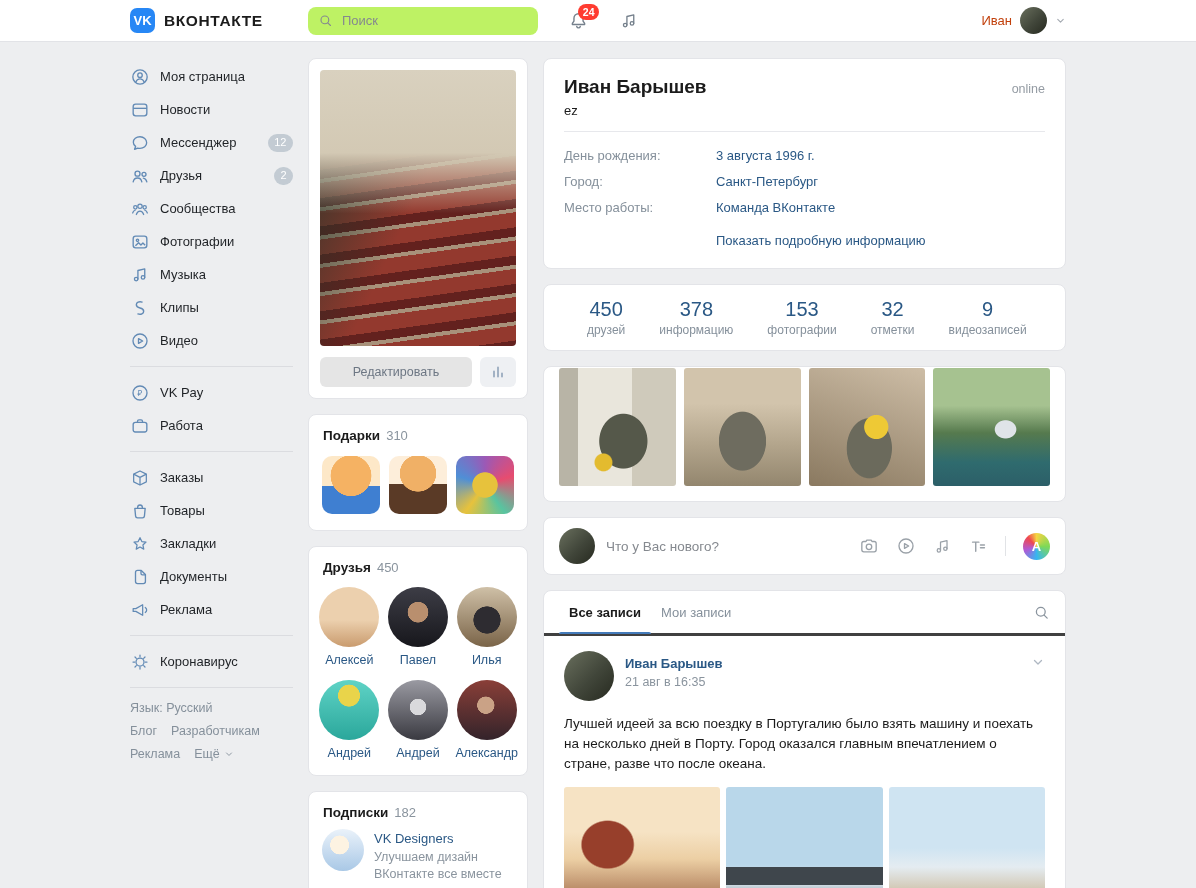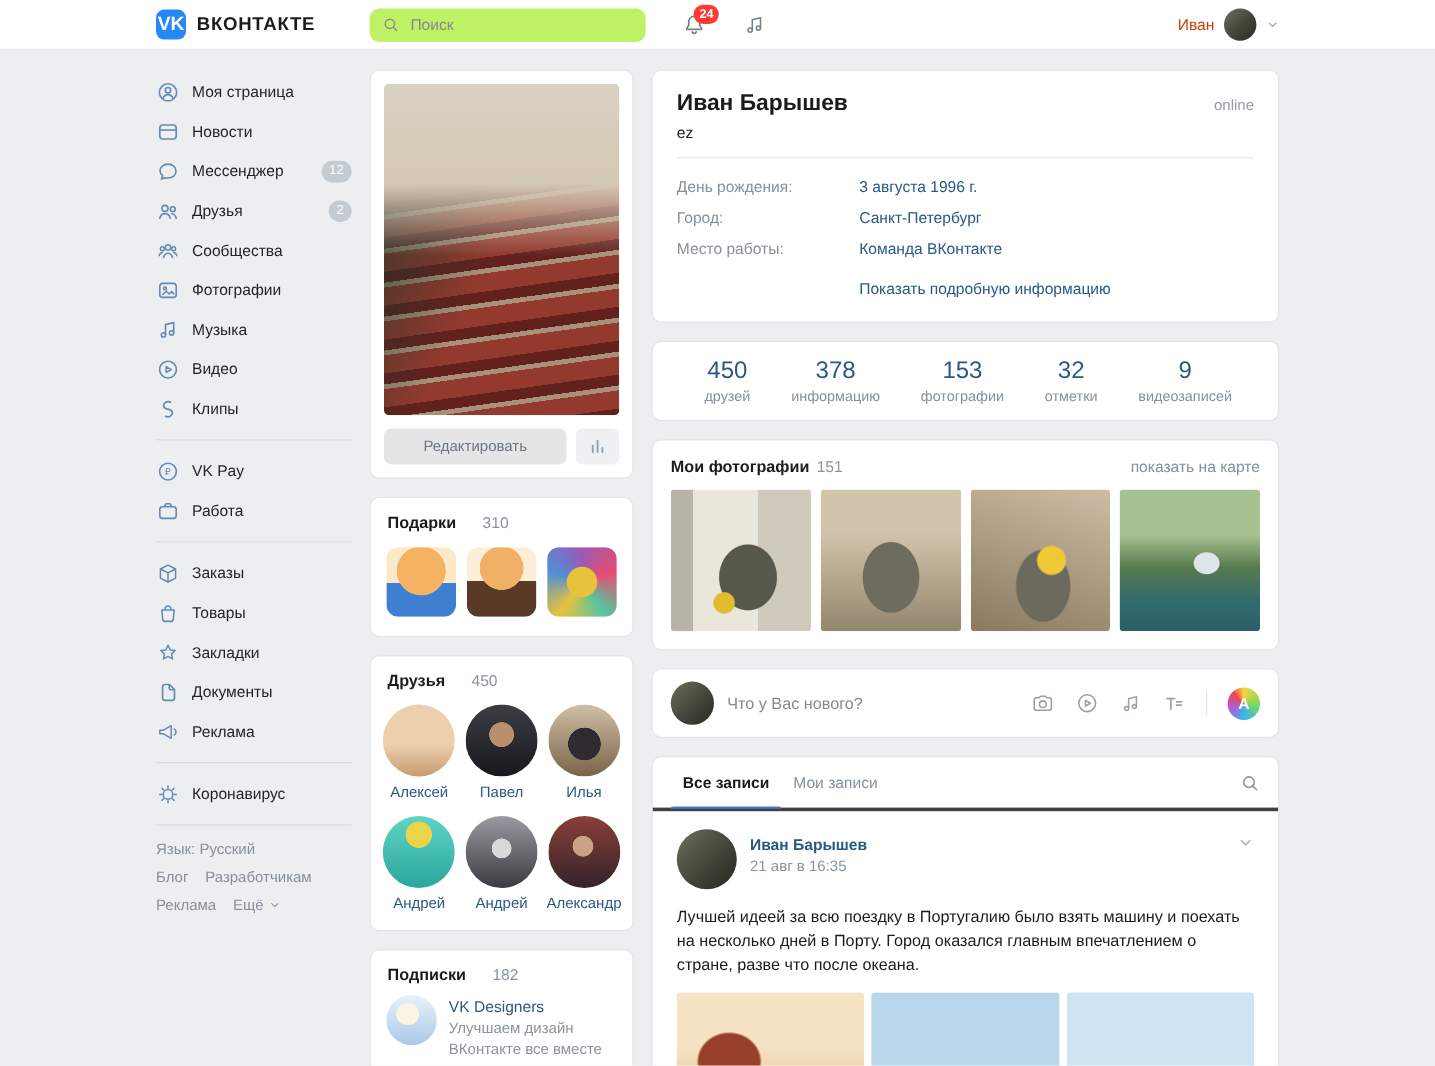--- a/index.html
+++ b/index.html
@@ -9,21 +9,21 @@
     background:#edeef0; color:#000;
     font-family:"Liberation Sans", sans-serif; font-size:13px;
   }
   svg { display:block; }
 
   
   .topbar { height:42px; background:#fff; border-bottom:1px solid #e2e3e7; }
   .topbar-inner { width:936px; margin:0 auto; height:100%; display:flex; align-items:center; }
   .logo-wrap { width:178px; display:flex; align-items:center; gap:9px; }
   .logo-badge { width:25px; height:25px; border-radius:7px; background:#2787f5; color:#fff;
-    display:flex; align-items:center; justify-content:center; font-weight:bold; font-size:16px; }
+    display:flex; align-items:center; justify-content:center; font-weight:bold; font-size:13px; }
   .logo-text { font-weight:bold; font-size:15.5px; letter-spacing:.6px; color:#1b1b1b; }
   .search { width:230px; height:28px; background:#bef264; border-radius:8px;
     display:flex; align-items:center; gap:7px; padding:0 10px; color:#85898f; }
   .search input { border:none; background:transparent; outline:none; width:100%;
     font:inherit; color:#444; }
   .search input::placeholder { color:#85898f; }
   .hicon { position:relative; margin-left:30px; color:#75808c; cursor:pointer; }
   .hbadge { position:absolute; top:-6px; right:-10px; background:#ff3b30; color:#fff;
     font-size:10.5px; line-height:1; padding:2.5px 4.5px; border-radius:9px; font-weight:bold; }
   .user-wrap { margin-left:auto; display:flex; align-items:center; gap:8px; cursor:pointer; }
@@ -58,21 +58,21 @@
     background:
       linear-gradient(180deg,#d9d1bf 0%, #d3c9b4 30%, rgba(211,201,180,0) 52%),
       linear-gradient(115deg, rgba(30,46,36,.92) 0%, rgba(34,52,40,.55) 22%, rgba(34,52,40,0) 48%),
       repeating-linear-gradient(172deg, #93392e 0 15px, #63211e 15px 24px, #a8917a 24px 28px);
   }
   .photo-actions { display:flex; gap:8px; margin-top:11px; }
   .edit-btn { flex:1; height:30px; background:#e5e5e5; border:none; border-radius:6px;
     color:#6c7683; font:inherit; font-size:12.5px; cursor:pointer; }
   .stats-btn { width:36px; height:30px; background:#eef0f3; border:none; border-radius:6px;
     color:#8fa3b8; display:flex; align-items:center; justify-content:center; cursor:pointer; }
-  .section-head { padding:13px 14px 9px; display:flex; align-items:baseline; gap:22px; }
+  .section-head { padding:13px 14px 9px; display:flex; align-items:baseline; gap:6px; }
   .section-title { font-weight:bold; font-size:13.5px; color:#1b1b1b; cursor:pointer; }
   .section-count { color:#8a949e; font-size:13px; }
   .gifts-row { display:flex; justify-content:space-between; padding:4px 13px 16px; }
   .gift { width:58px; height:58px; border-radius:10px; cursor:pointer; }
   .gift1 { background:radial-gradient(circle at 50% 34%, #f5b263 0 42%, transparent 43%),
            linear-gradient(180deg,#fde8c8 0 52%, #3f7fd1 52% 100%); }
   .gift2 { background:radial-gradient(circle at 50% 30%, #f0b066 0 36%, transparent 37%),
            linear-gradient(180deg,#fdeeda 0 48%, #5a3a26 48% 100%); }
   .gift3 { background:radial-gradient(circle at 50% 50%, #e7c23c 0 30%, transparent 32%),
            conic-gradient(#9b59b6, #e74c6f, #58c4a0, #e7c23c, #4f8fd6, #9b59b6); }
@@ -275,34 +275,34 @@
           <svg width="20" height="20" viewBox="0 0 24 24" fill="none" stroke="currentColor" stroke-width="1.6" stroke-linecap="round" stroke-linejoin="round">
             <path d="M9.5 16.8V6.6l8.2-2v10.2"></path>
             <circle cx="7.4" cy="16.9" r="2.1"></circle>
             <circle cx="15.6" cy="14.9" r="2.1"></circle>
           </svg>
         </span>
       <span class="slabel">Музыка</span>
     </div>
     <div class="side-item">
       <span class="sicon">
+          <svg width="20" height="20" viewBox="0 0 24 24" fill="none" stroke="currentColor" stroke-width="1.7" stroke-linecap="round">
+            <path d="M14.5 4.9c-3.6-1.4-6.9.6-6.9 3.3 0 2.4 2 3.3 4.4 3.8 2.3.5 4.4 1.4 4.4 3.8 0 2.7-3.3 4.7-6.9 3.3"></path>
+          </svg>
+        </span>
+      <span class="slabel">Клипы</span>
+    </div>
+    <div class="side-item">
+      <span class="sicon">
           <svg width="20" height="20" viewBox="0 0 24 24" fill="none" stroke="currentColor" stroke-width="1.6" stroke-linejoin="round">
             <circle cx="12" cy="12" r="8.4"></circle>
             <path d="M10.2 9.2l5 2.8-5 2.8z"></path>
           </svg>
         </span>
       <span class="slabel">Видео</span>
-    </div>
-    <div class="side-item">
-      <span class="sicon">
-          <svg width="20" height="20" viewBox="0 0 24 24" fill="none" stroke="currentColor" stroke-width="1.7" stroke-linecap="round">
-            <path d="M14.5 4.9c-3.6-1.4-6.9.6-6.9 3.3 0 2.4 2 3.3 4.4 3.8 2.3.5 4.4 1.4 4.4 3.8 0 2.7-3.3 4.7-6.9 3.3"></path>
-          </svg>
-        </span>
-      <span class="slabel">Клипы</span>
     </div>
 
     <div class="sdivider"></div>
 
     <div class="side-item">
       <span class="sicon">
           <svg width="20" height="20" viewBox="0 0 24 24" fill="none" stroke="currentColor" stroke-width="1.6">
             <circle cx="12" cy="12" r="8.4"></circle>
             <text x="12" y="15.6" text-anchor="middle" font-size="10" fill="currentColor" stroke="none" font-family="inherit">₽</text>
           </svg>
@@ -516,25 +516,20 @@
         <div class="c-num">32</div>
         <div class="c-label">отметки</div>
       </div>
       <div class="counter">
         <div class="c-num">9</div>
         <div class="c-label">видеозаписей</div>
       </div>
     </div>
 
     <div class="card">
-      <div class="photos-head">
-        <span class="section-title">Мои фотографии</span>
-        <span class="section-count">151</span>
-        <span class="map-link">показать на карте</span>
-      </div>
       <div class="photos-row">
         <div class="photo ph1"></div>
         <div class="photo ph2"></div>
         <div class="photo ph3"></div>
         <div class="photo ph4"></div>
       </div>
     </div>
 
     <div class="card composer-card">
       <div class="avatar av36"></div>

